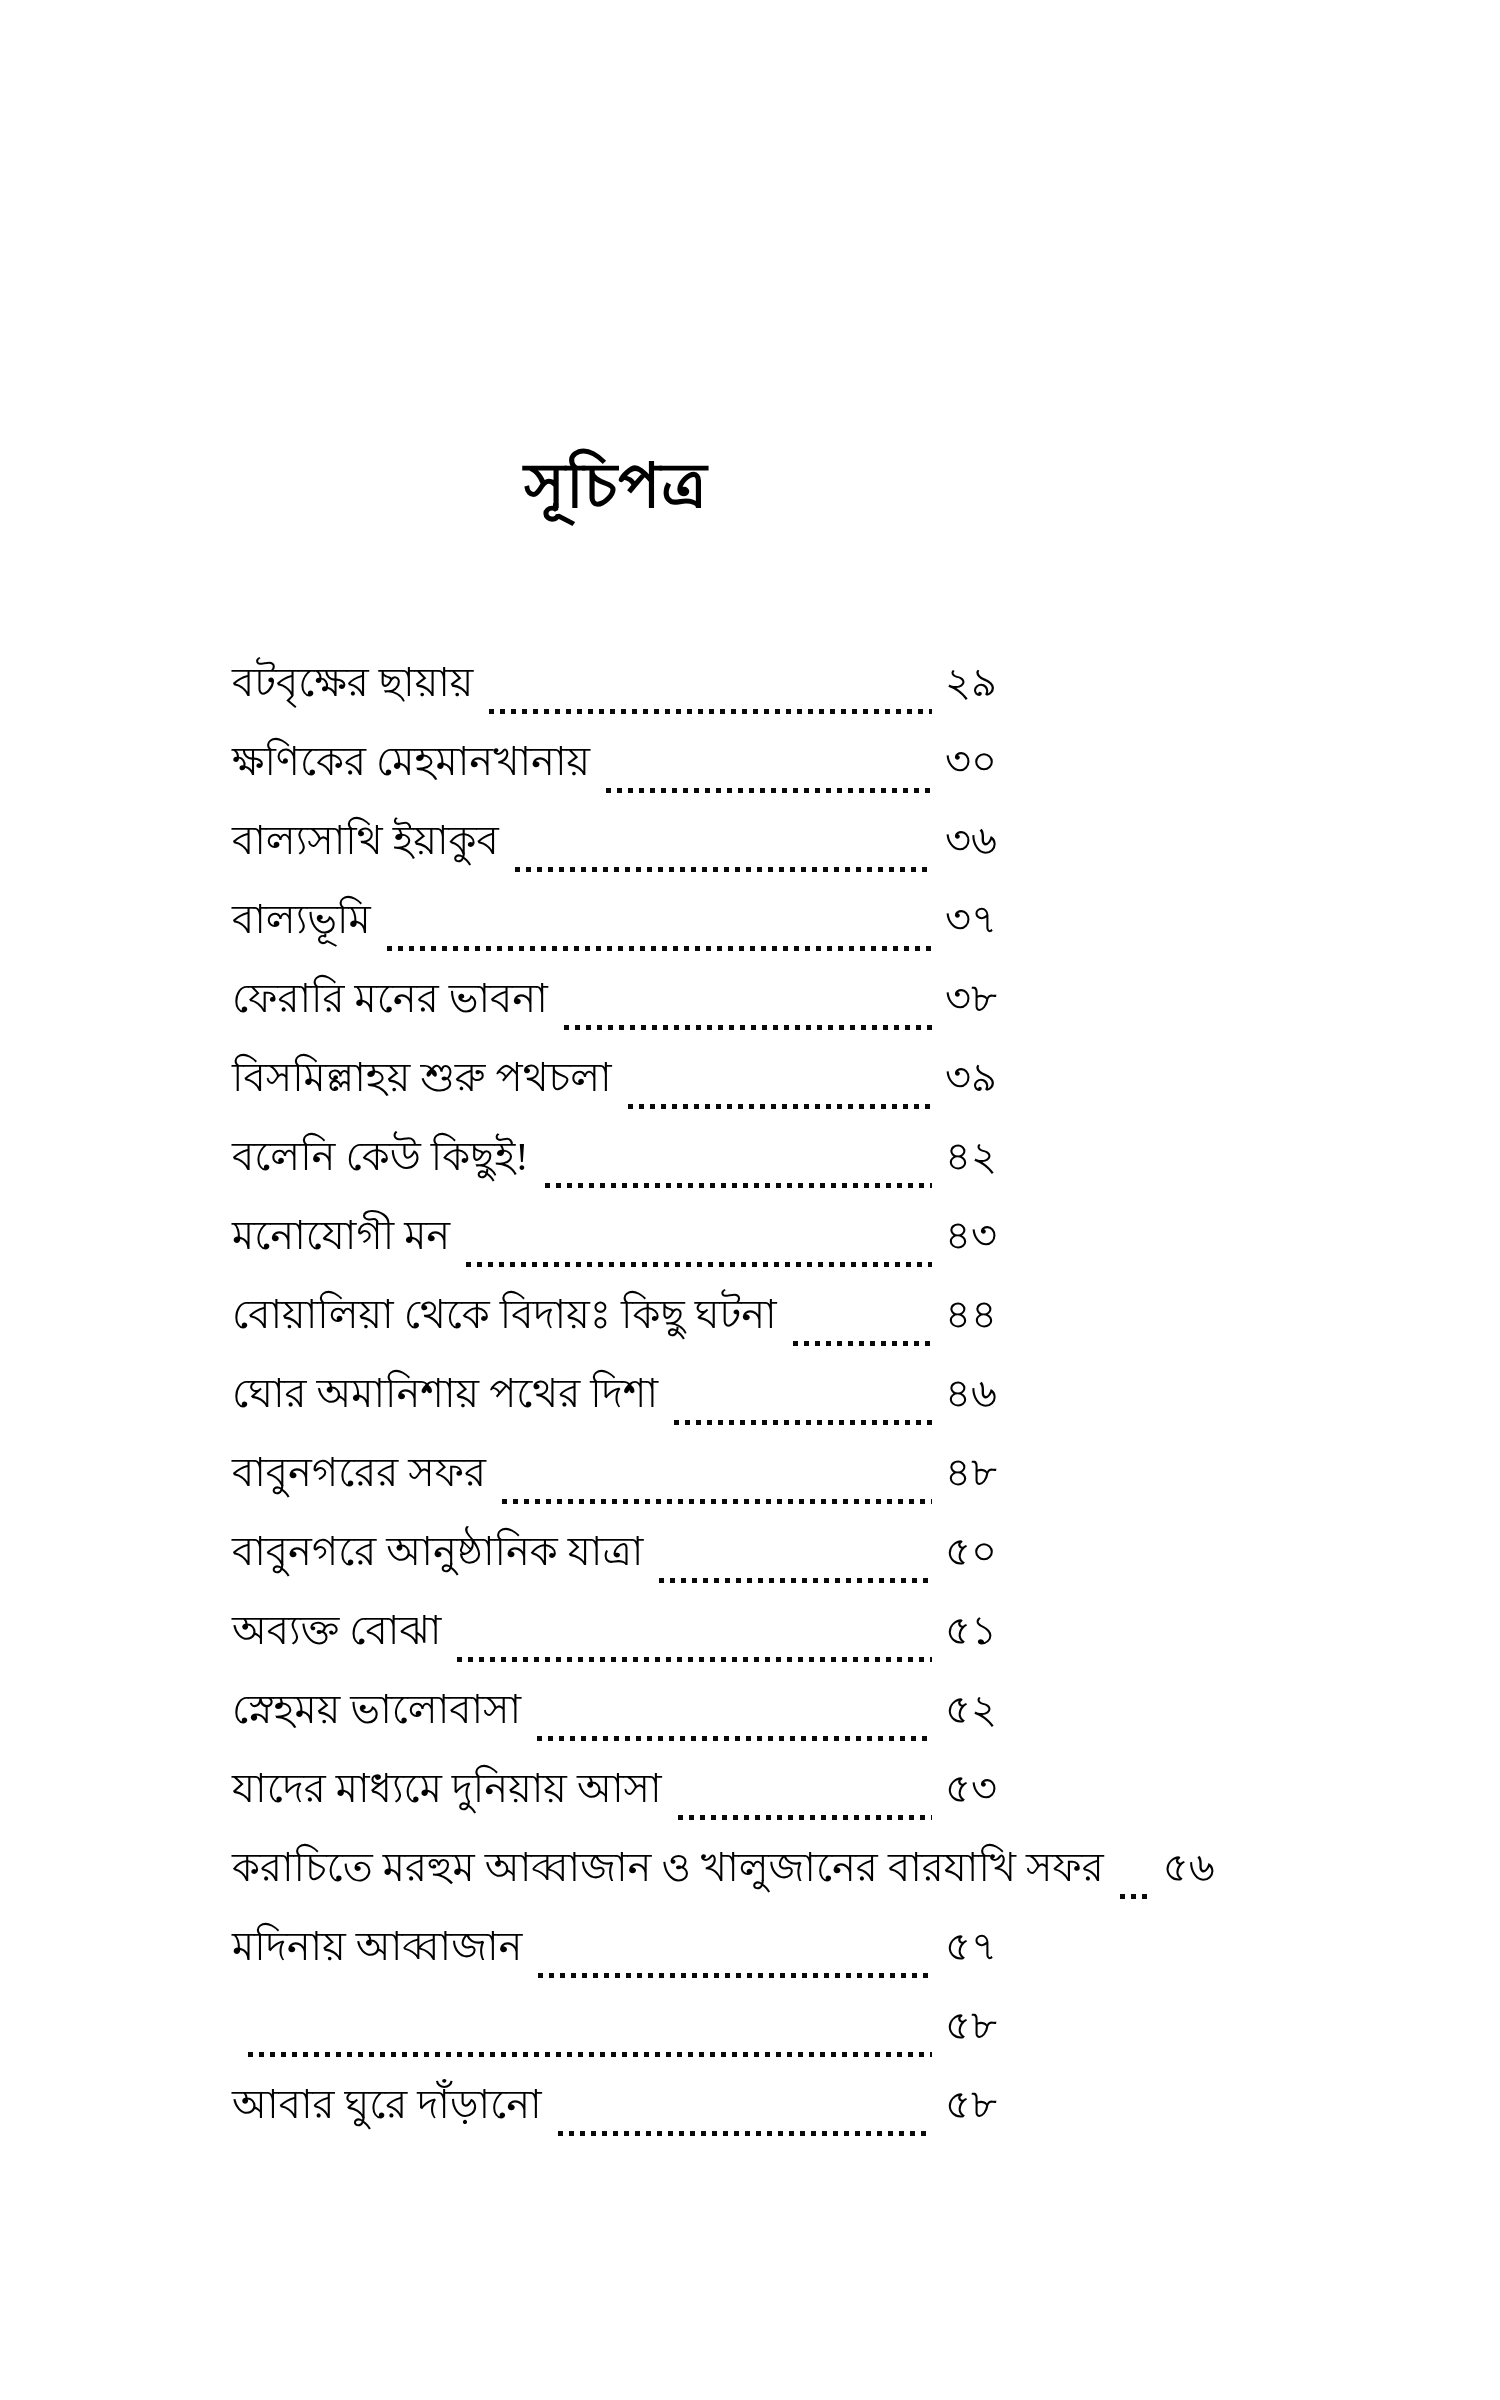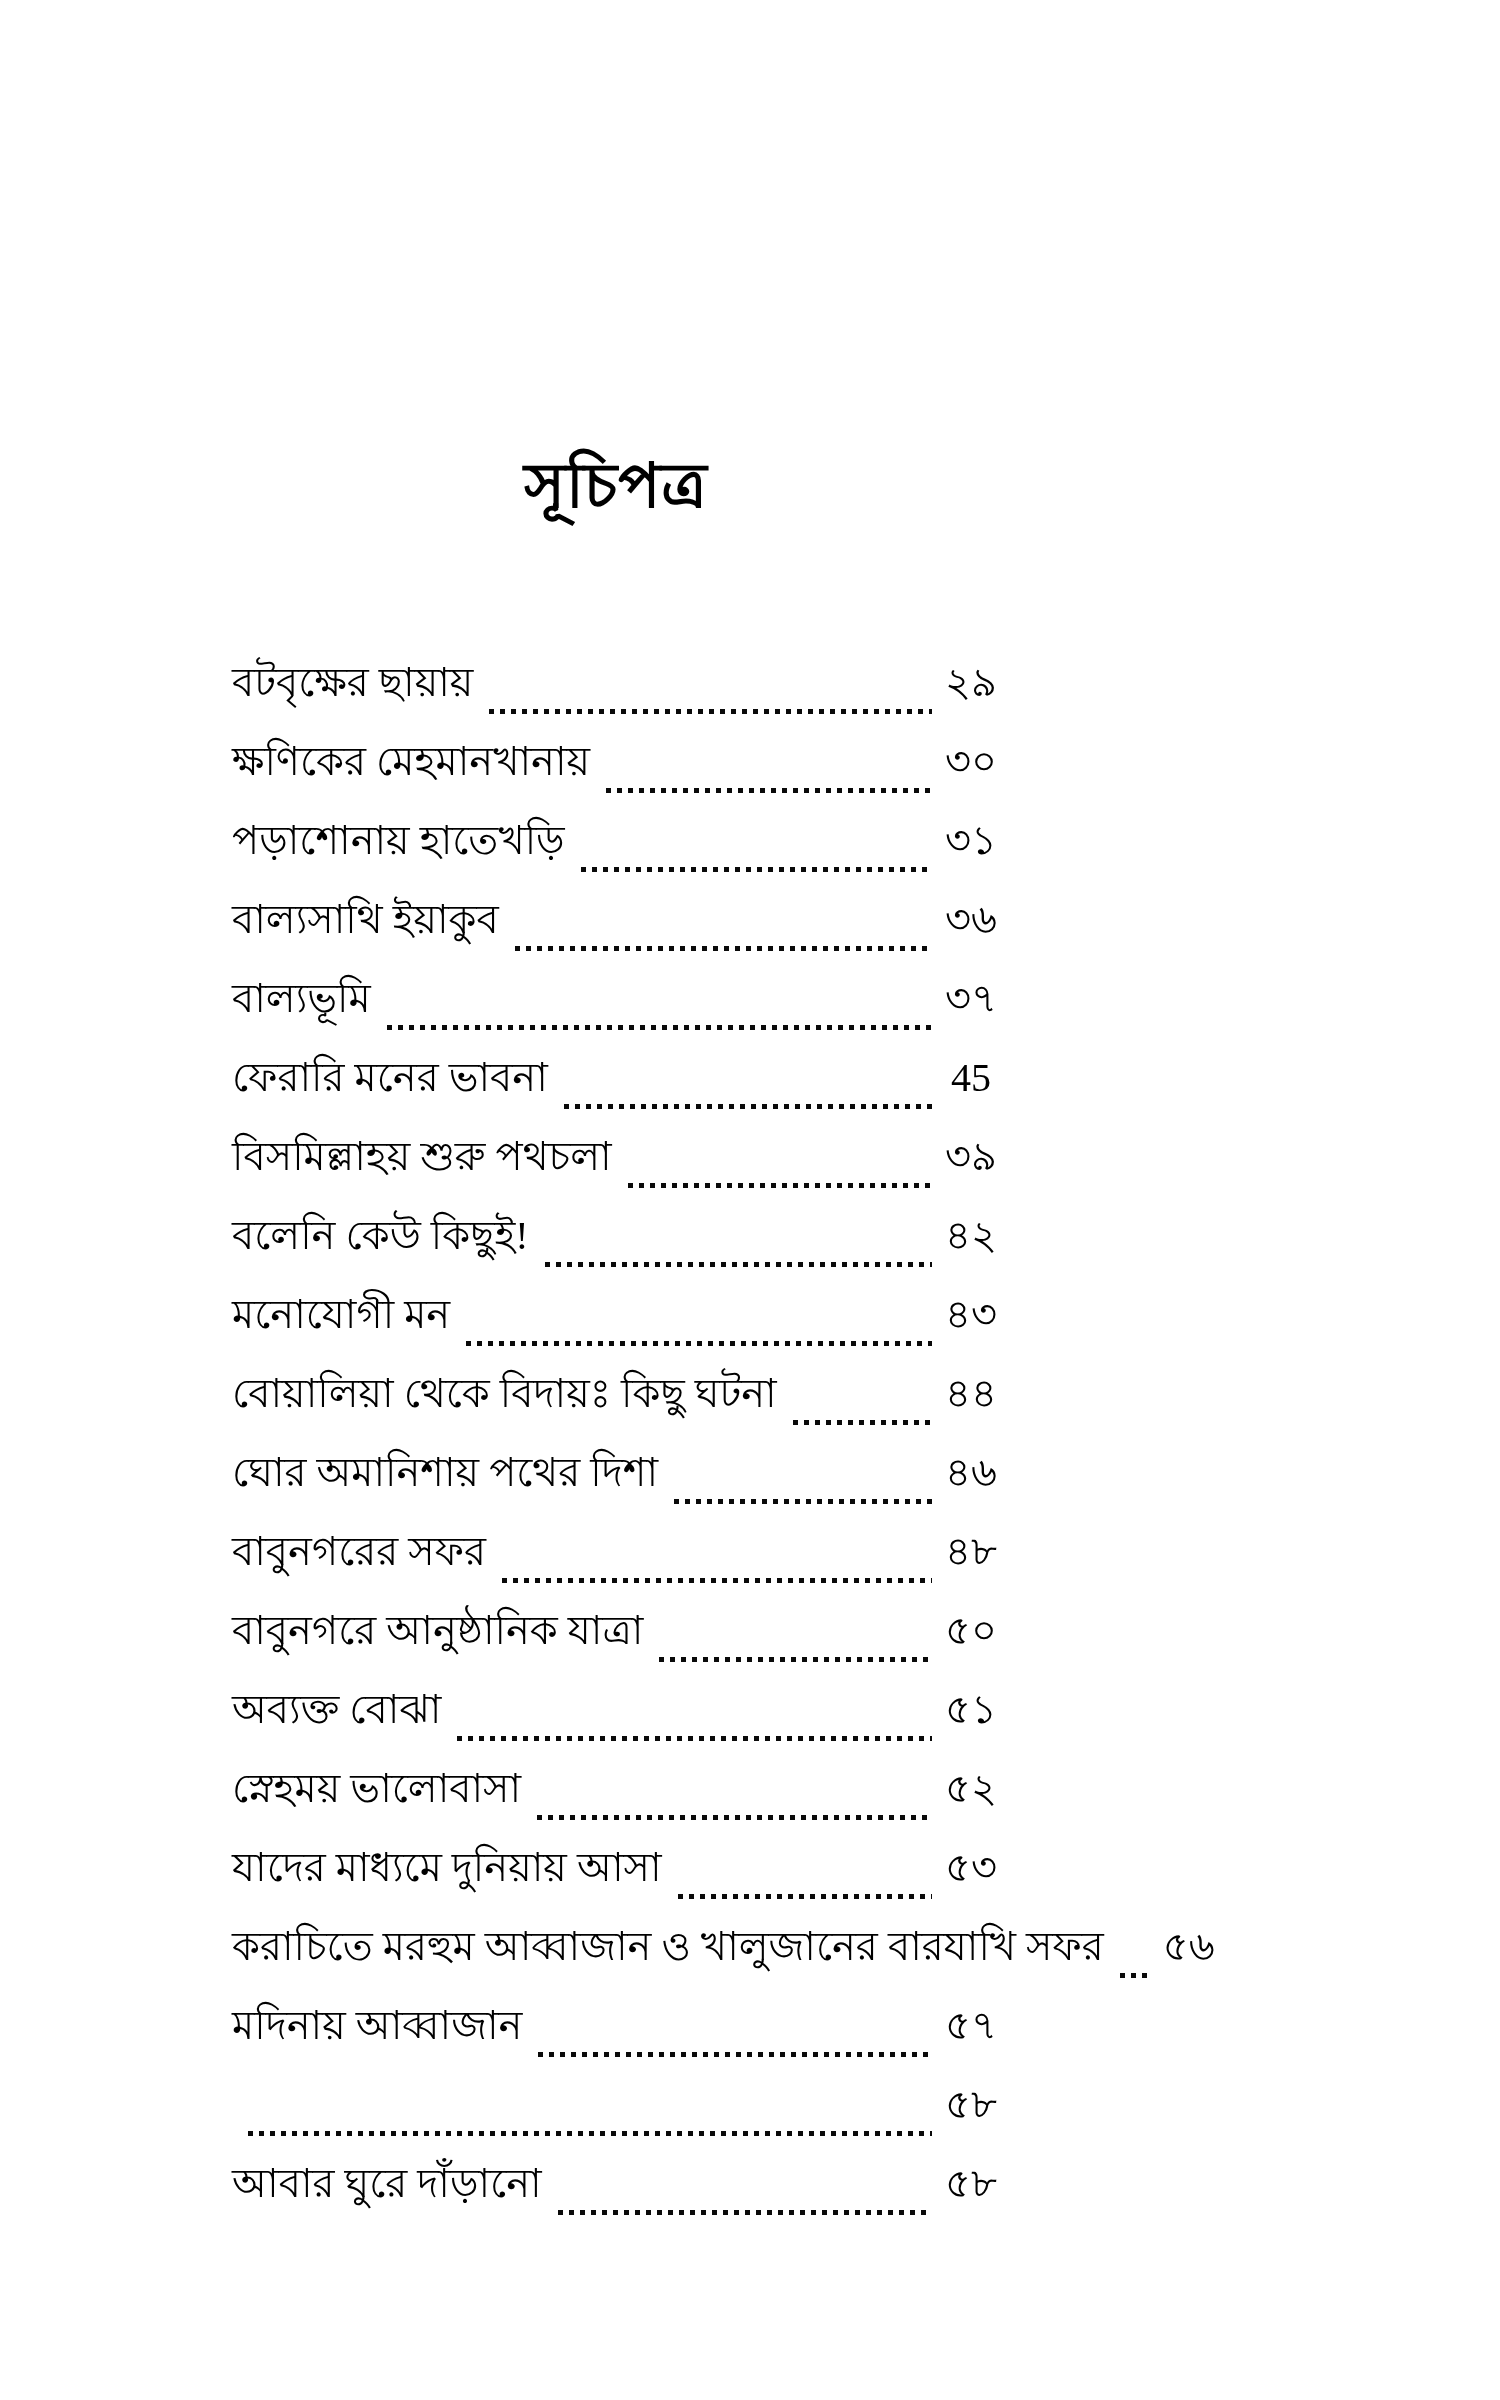--- a/index.html
+++ b/index.html
@@ -66,42 +66,37 @@
     <span class="toc-leader"></span>
     <span class="toc-entry-page">২৯</span>
   </div>
 
   <div class="toc-row">
     <span class="toc-entry-title">ক্ষণিকের মেহমানখানায়</span>
     <span class="toc-leader"></span>
     <span class="toc-entry-page">৩০</span>
   </div>
 
-  <div class="toc-row">
-    <span class="toc-entry-title">পড়াশোনায় হাতেখড়ি</span>
-    <span class="toc-leader"></span>
-    <span class="toc-entry-page">৩১</span>
-  </div>
 
   <div class="toc-row">
     <span class="toc-entry-title">বাল্যসাথি ইয়াকুব</span>
     <span class="toc-leader"></span>
     <span class="toc-entry-page">৩৬</span>
   </div>
 
   <div class="toc-row">
     <span class="toc-entry-title">বাল্যভূমি</span>
     <span class="toc-leader"></span>
     <span class="toc-entry-page">৩৭</span>
   </div>
 
   <div class="toc-row">
     <span class="toc-entry-title">ফেরারি মনের ভাবনা</span>
     <span class="toc-leader"></span>
-    <span class="toc-entry-page">45</span>
+    <span class="toc-entry-page">৩৮</span>
   </div>
 
   <div class="toc-row">
     <span class="toc-entry-title">বিসমিল্লাহয় শুরু পথচলা</span>
     <span class="toc-leader"></span>
     <span class="toc-entry-page">৩৯</span>
   </div>
 
   <div class="toc-row">
     <span class="toc-entry-title">বলেনি কেউ কিছুই!</span>

